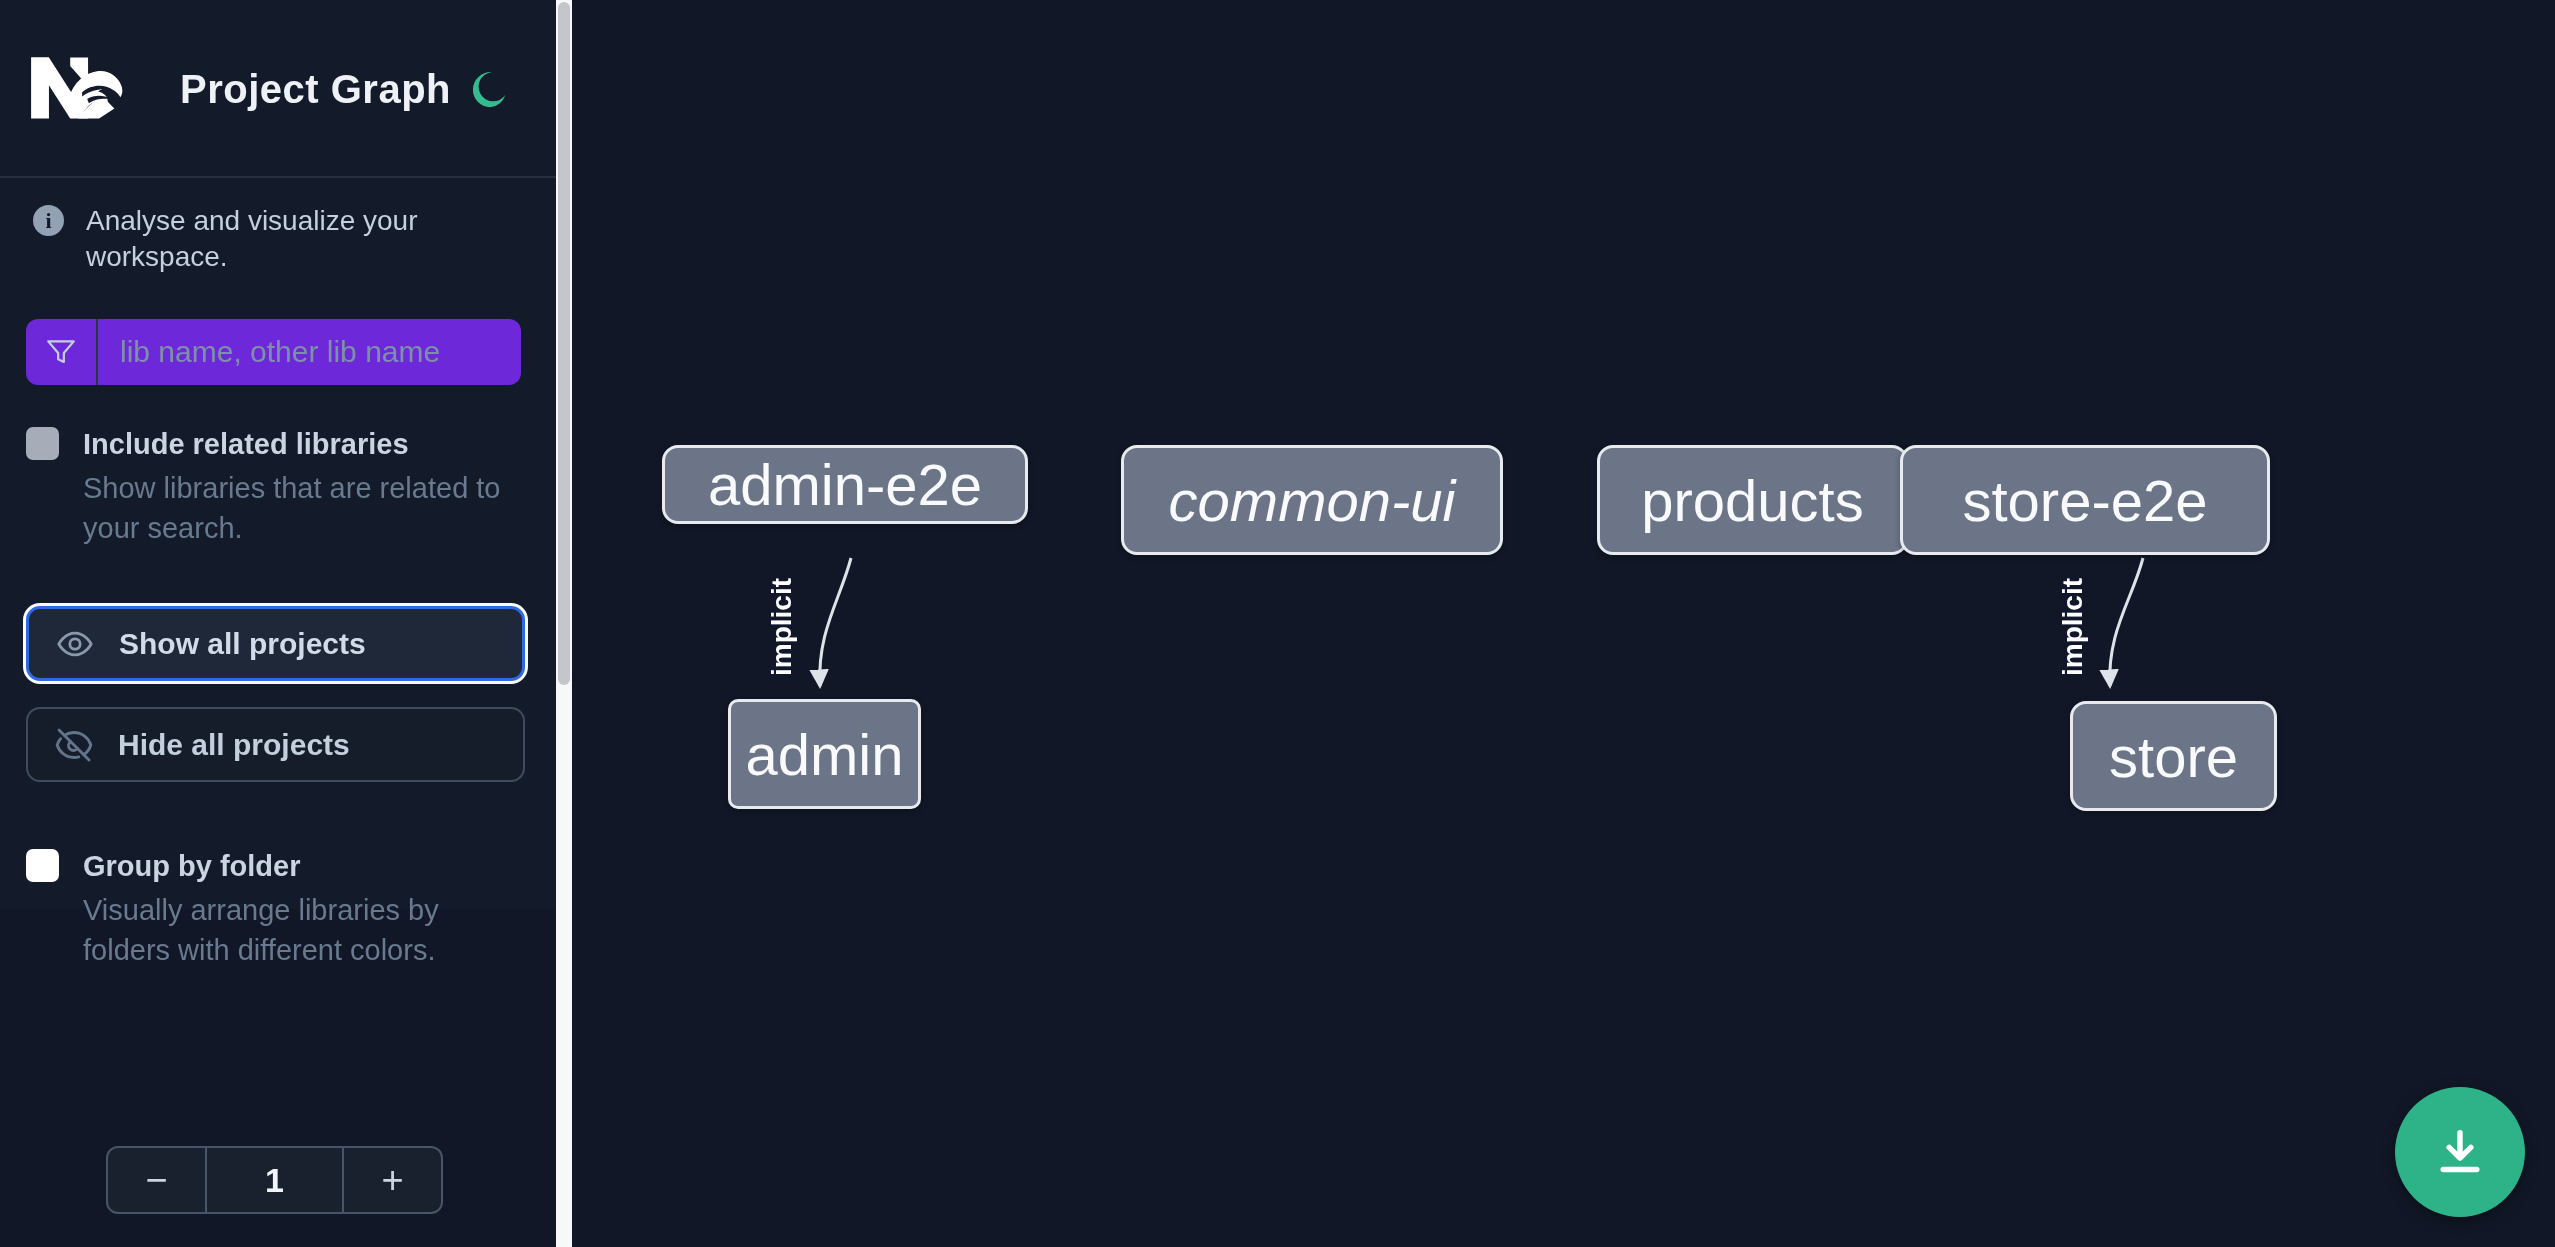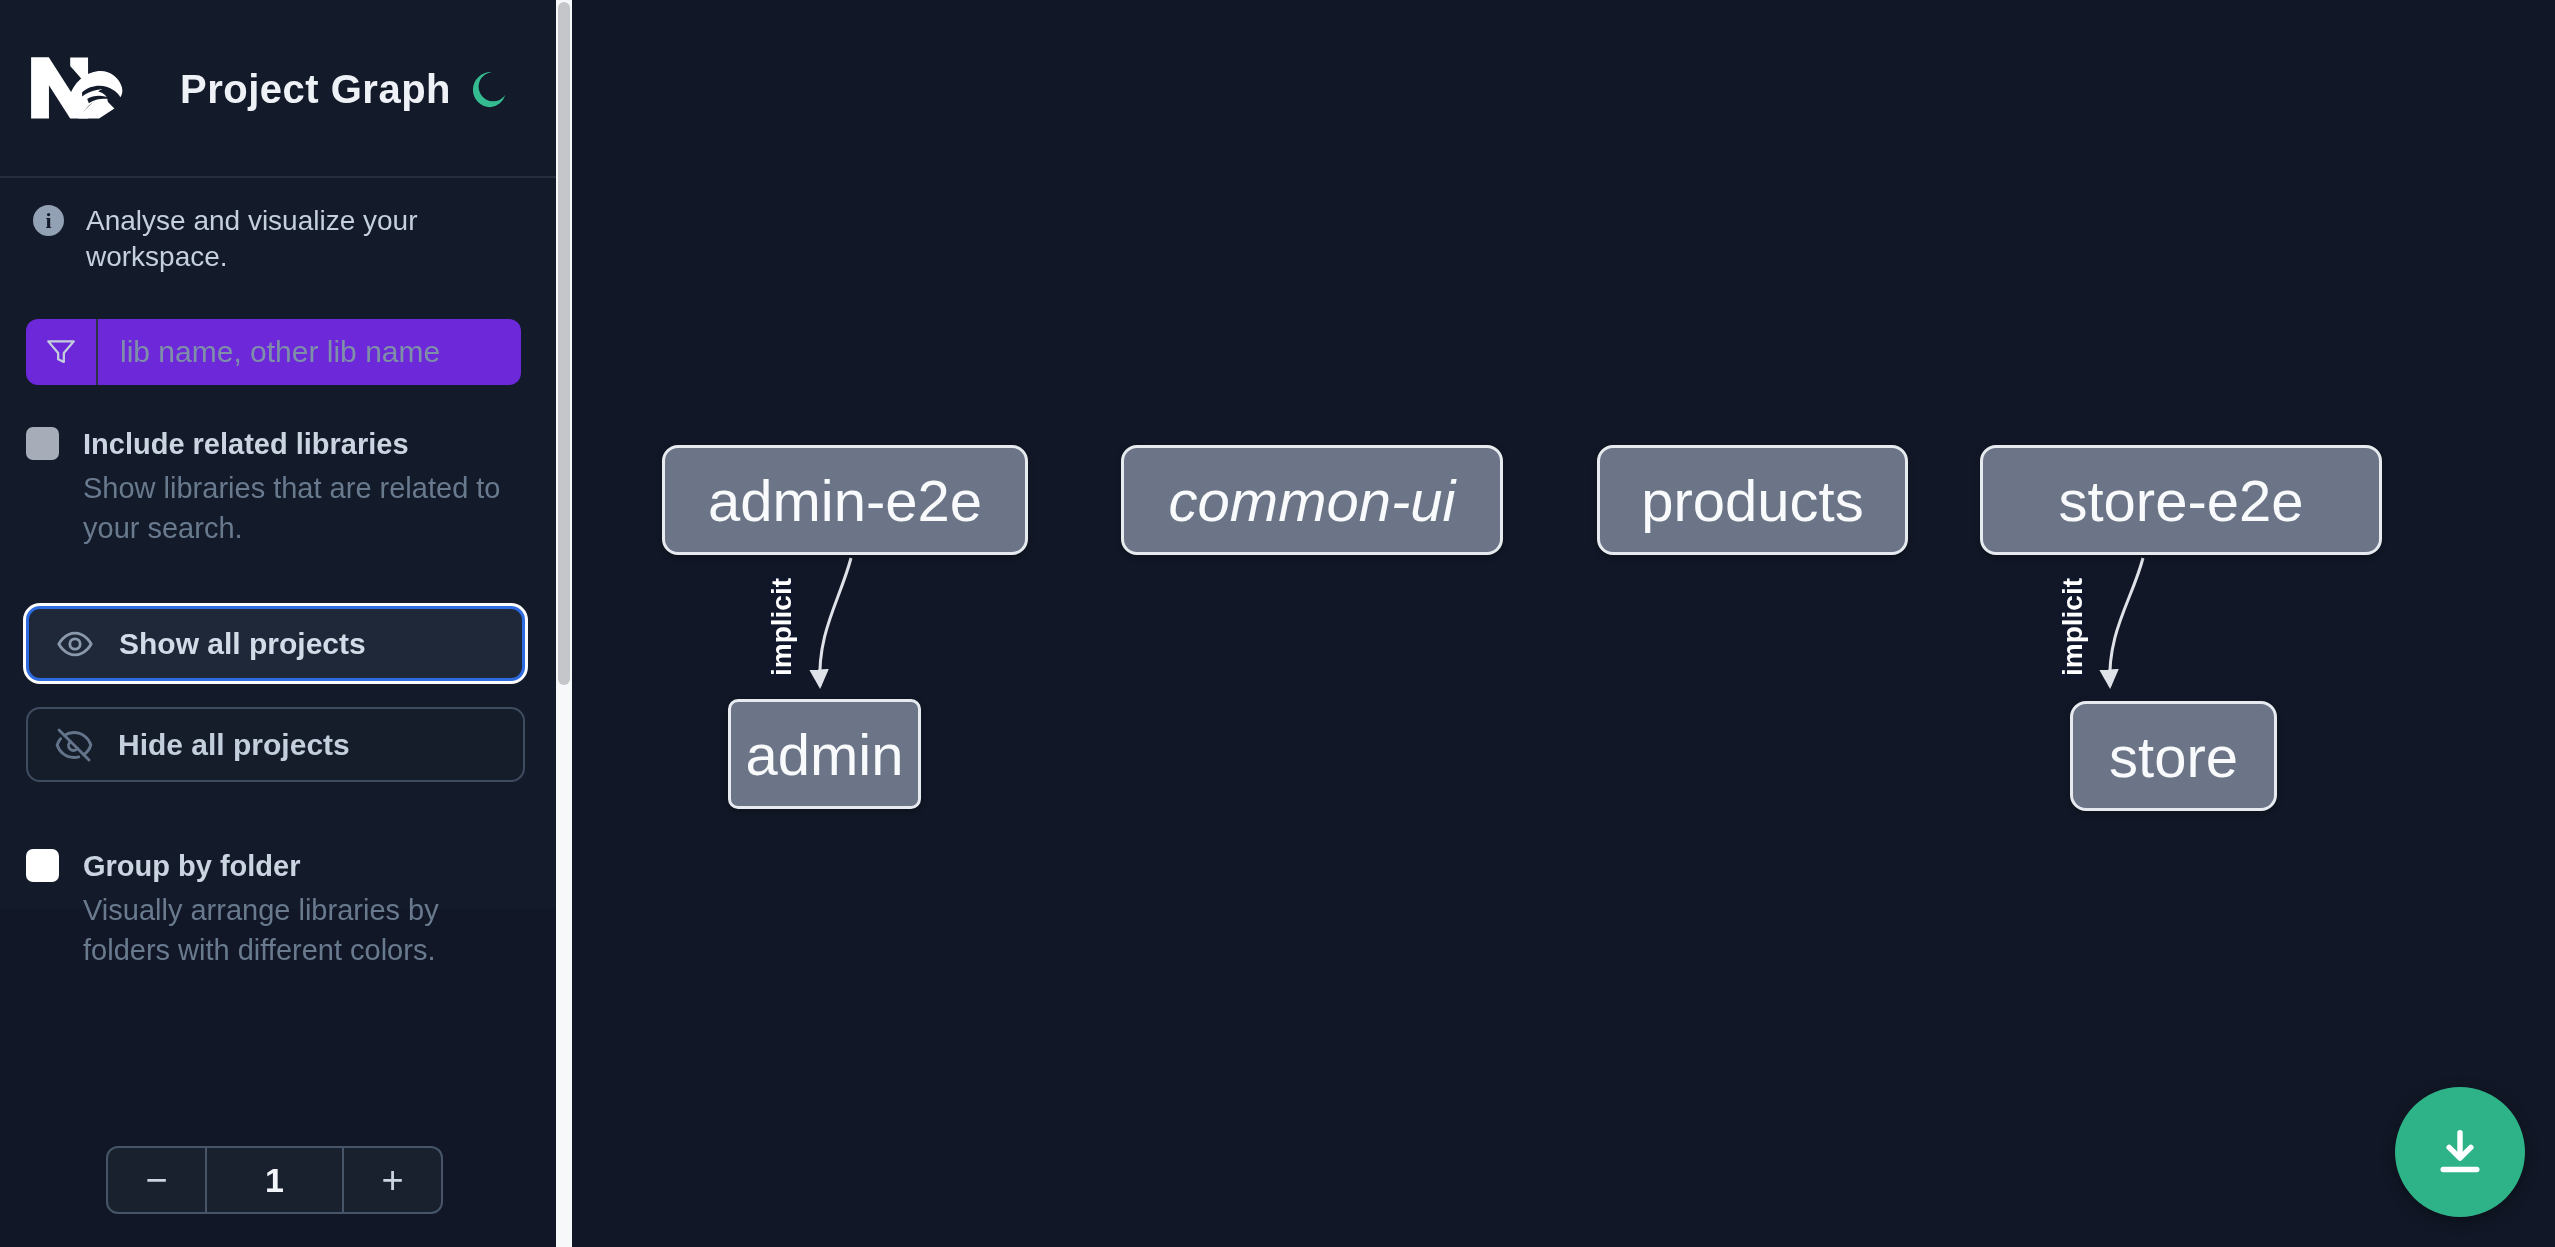--- a/index.html
+++ b/index.html
@@ -233,24 +233,24 @@
     <path d="M 851 558 C 840 600 817 632 820 686" fill="none" stroke="#dfe3e9" stroke-width="3" marker-end="url(#arrow)"></path>
     <text transform="translate(791 627) rotate(-90)" text-anchor="middle" font-family="Liberation Sans, sans-serif" font-size="28" font-weight="700" fill="#ffffff" stroke="#10172a" stroke-width="6" paint-order="stroke">implicit</text>
   </g>
 
   <g>
     <path d="M 2143 558 C 2132 600 2107 632 2110 686" fill="none" stroke="#dfe3e9" stroke-width="3" marker-end="url(#arrow)"></path>
     <text transform="translate(2082 627) rotate(-90)" text-anchor="middle" font-family="Liberation Sans, sans-serif" font-size="28" font-weight="700" fill="#ffffff" stroke="#10172a" stroke-width="6" paint-order="stroke">implicit</text>
   </g>
 </svg>
 
-<div class="node" style="left:662px;  top:445px; width:366px; height:110px;">admin-e2e</div>
+<div class="node" style="left:662px;  top:445px; width:366px; height:79px;">admin-e2e</div>
 <div class="node" style="left:1121px; top:445px; width:382px; height:110px;font-style:italic;">common-ui</div>
 <div class="node" style="left:1597px; top:445px; width:311px; height:110px;">products</div>
-<div class="node" style="left:1980px; top:445px; width:402px; height:110px;">store-e2e</div>
+<div class="node" style="left:1900px; top:445px; width:370px; height:110px;">store-e2e</div>
 <div class="node" style="left:728px;  top:699px; width:193px; height:110px;border-radius:10px;">admin</div>
 <div class="node" style="left:2070px; top:701px; width:207px; height:110px;">store</div>
 
 <button class="fab">
   <svg width="62" height="62" viewBox="0 0 24 24" fill="none" stroke="#ffffff" stroke-width="2.1" stroke-linecap="round" stroke-linejoin="round">
     <path d="M12 4.5v9.5"></path>
     <path d="M7.8 10.2 L12 14.4 L16.2 10.2"></path>
     <path d="M5.5 18.8h13"></path>
   </svg>
 </button>

